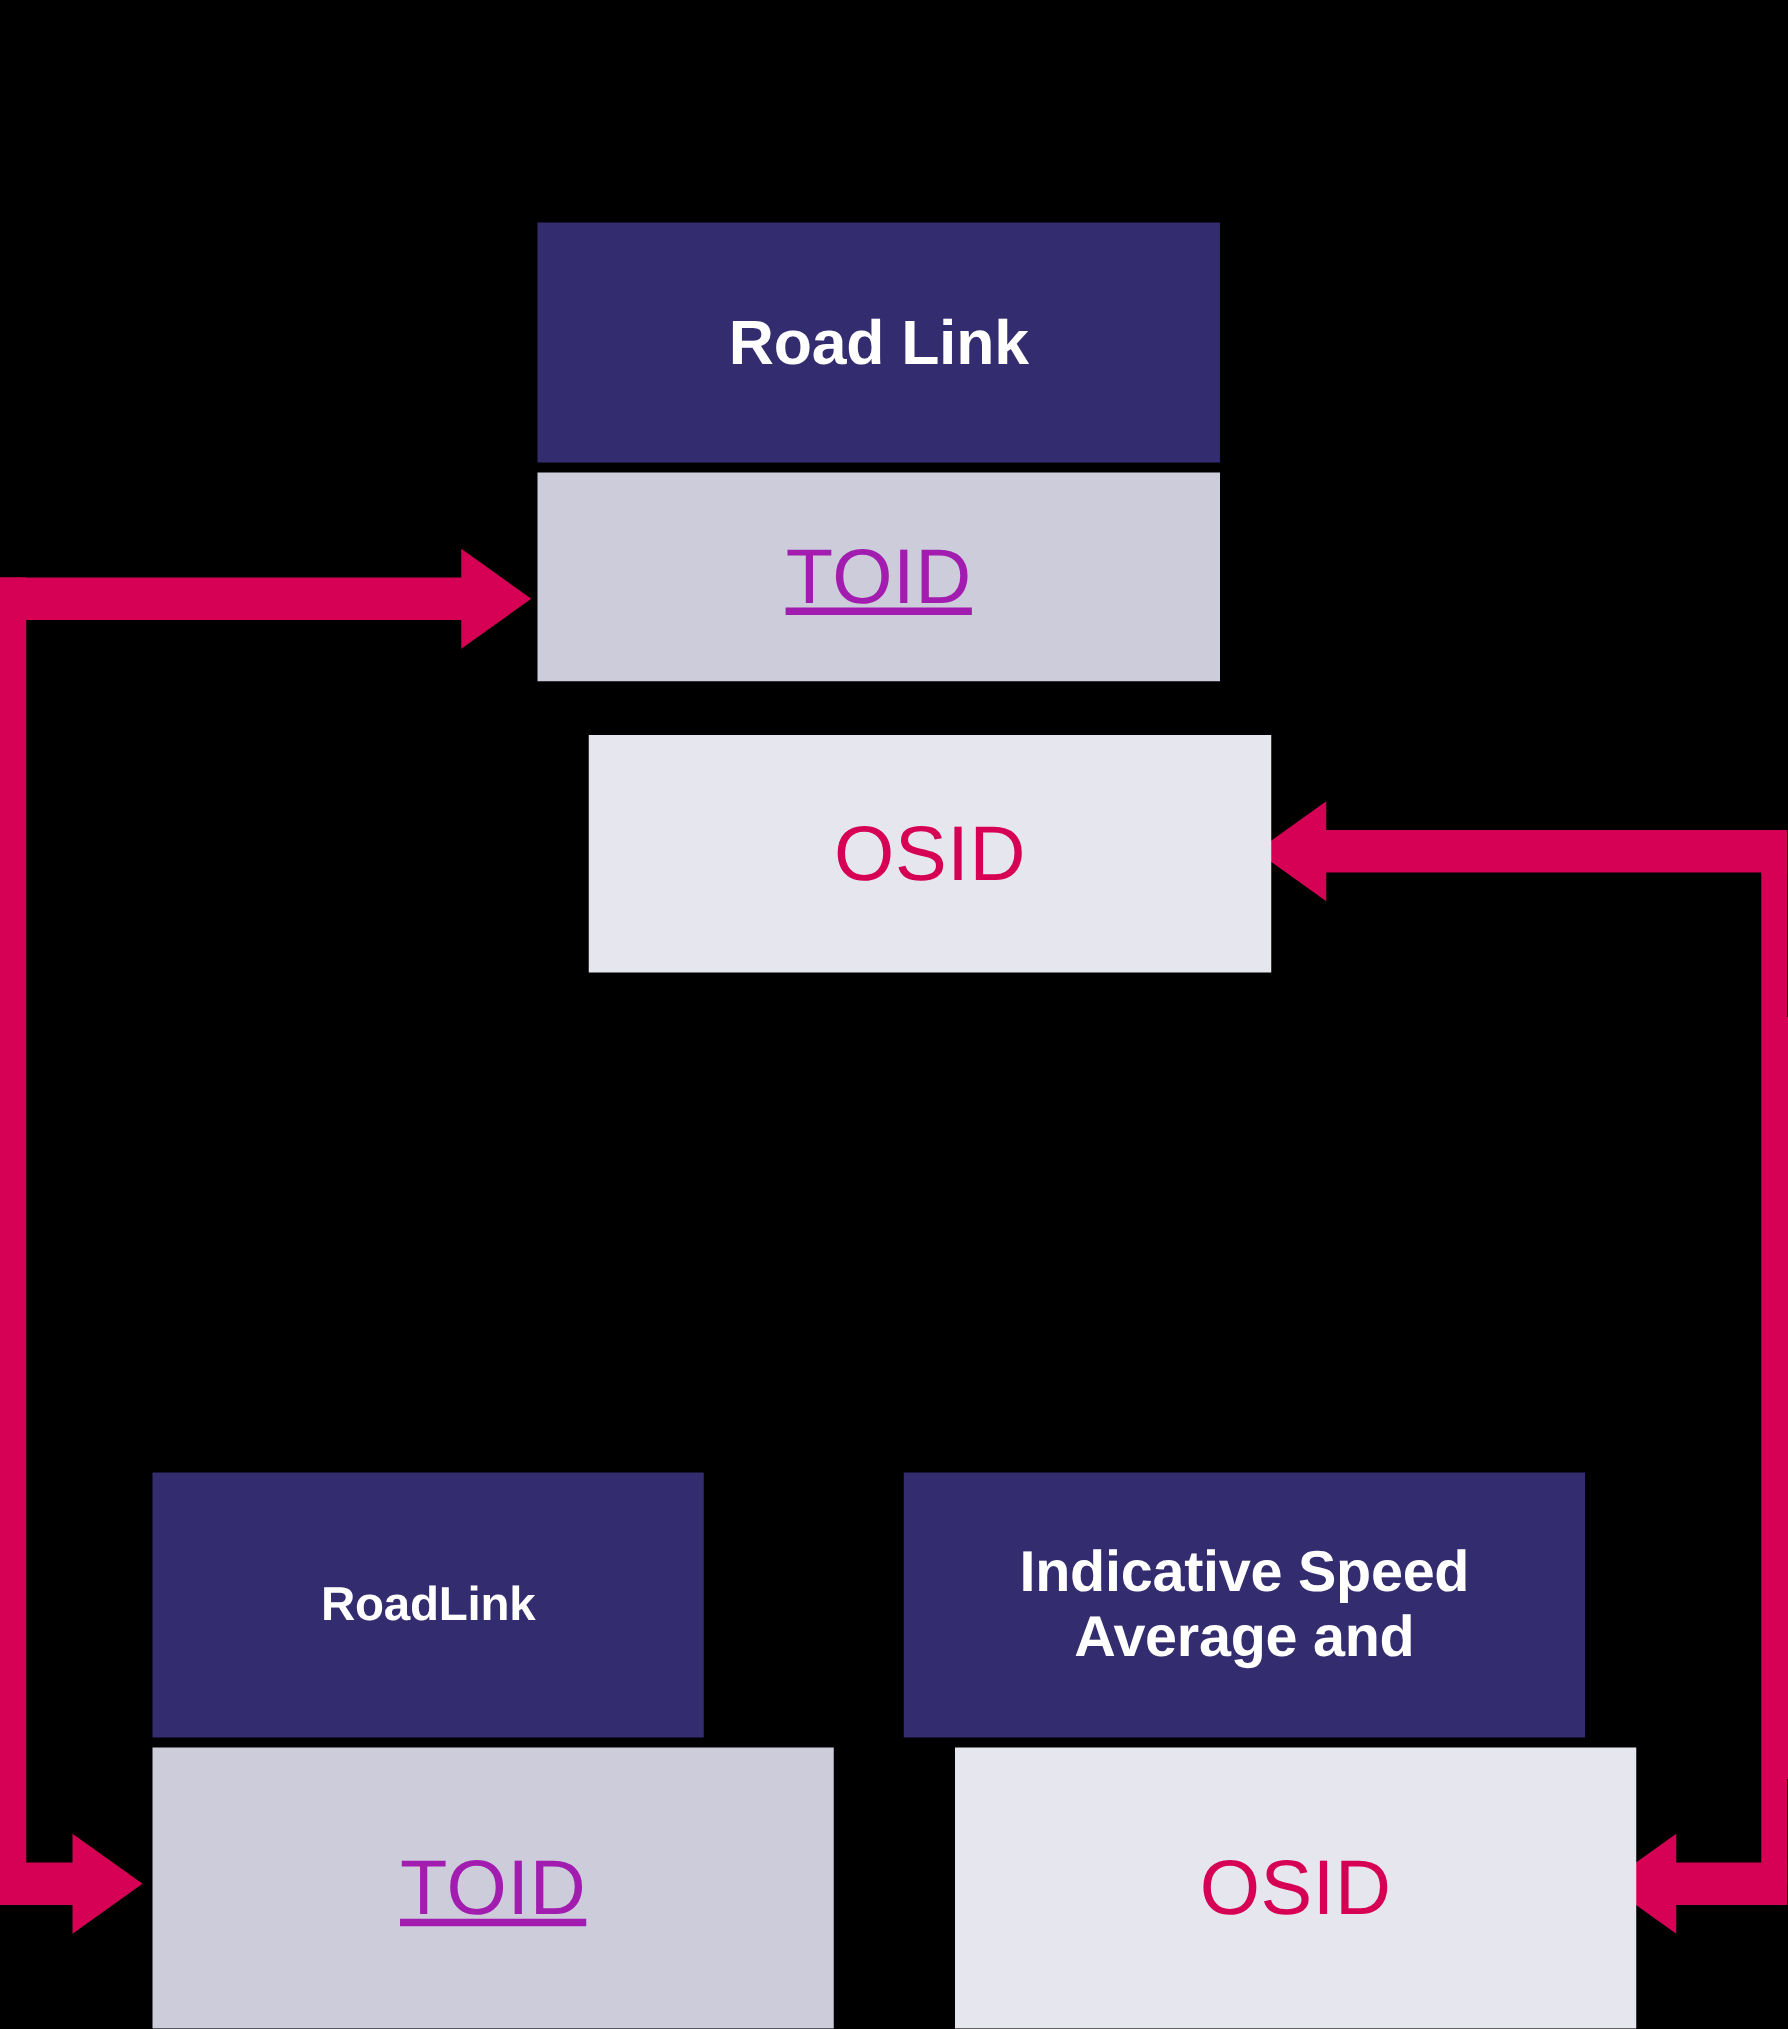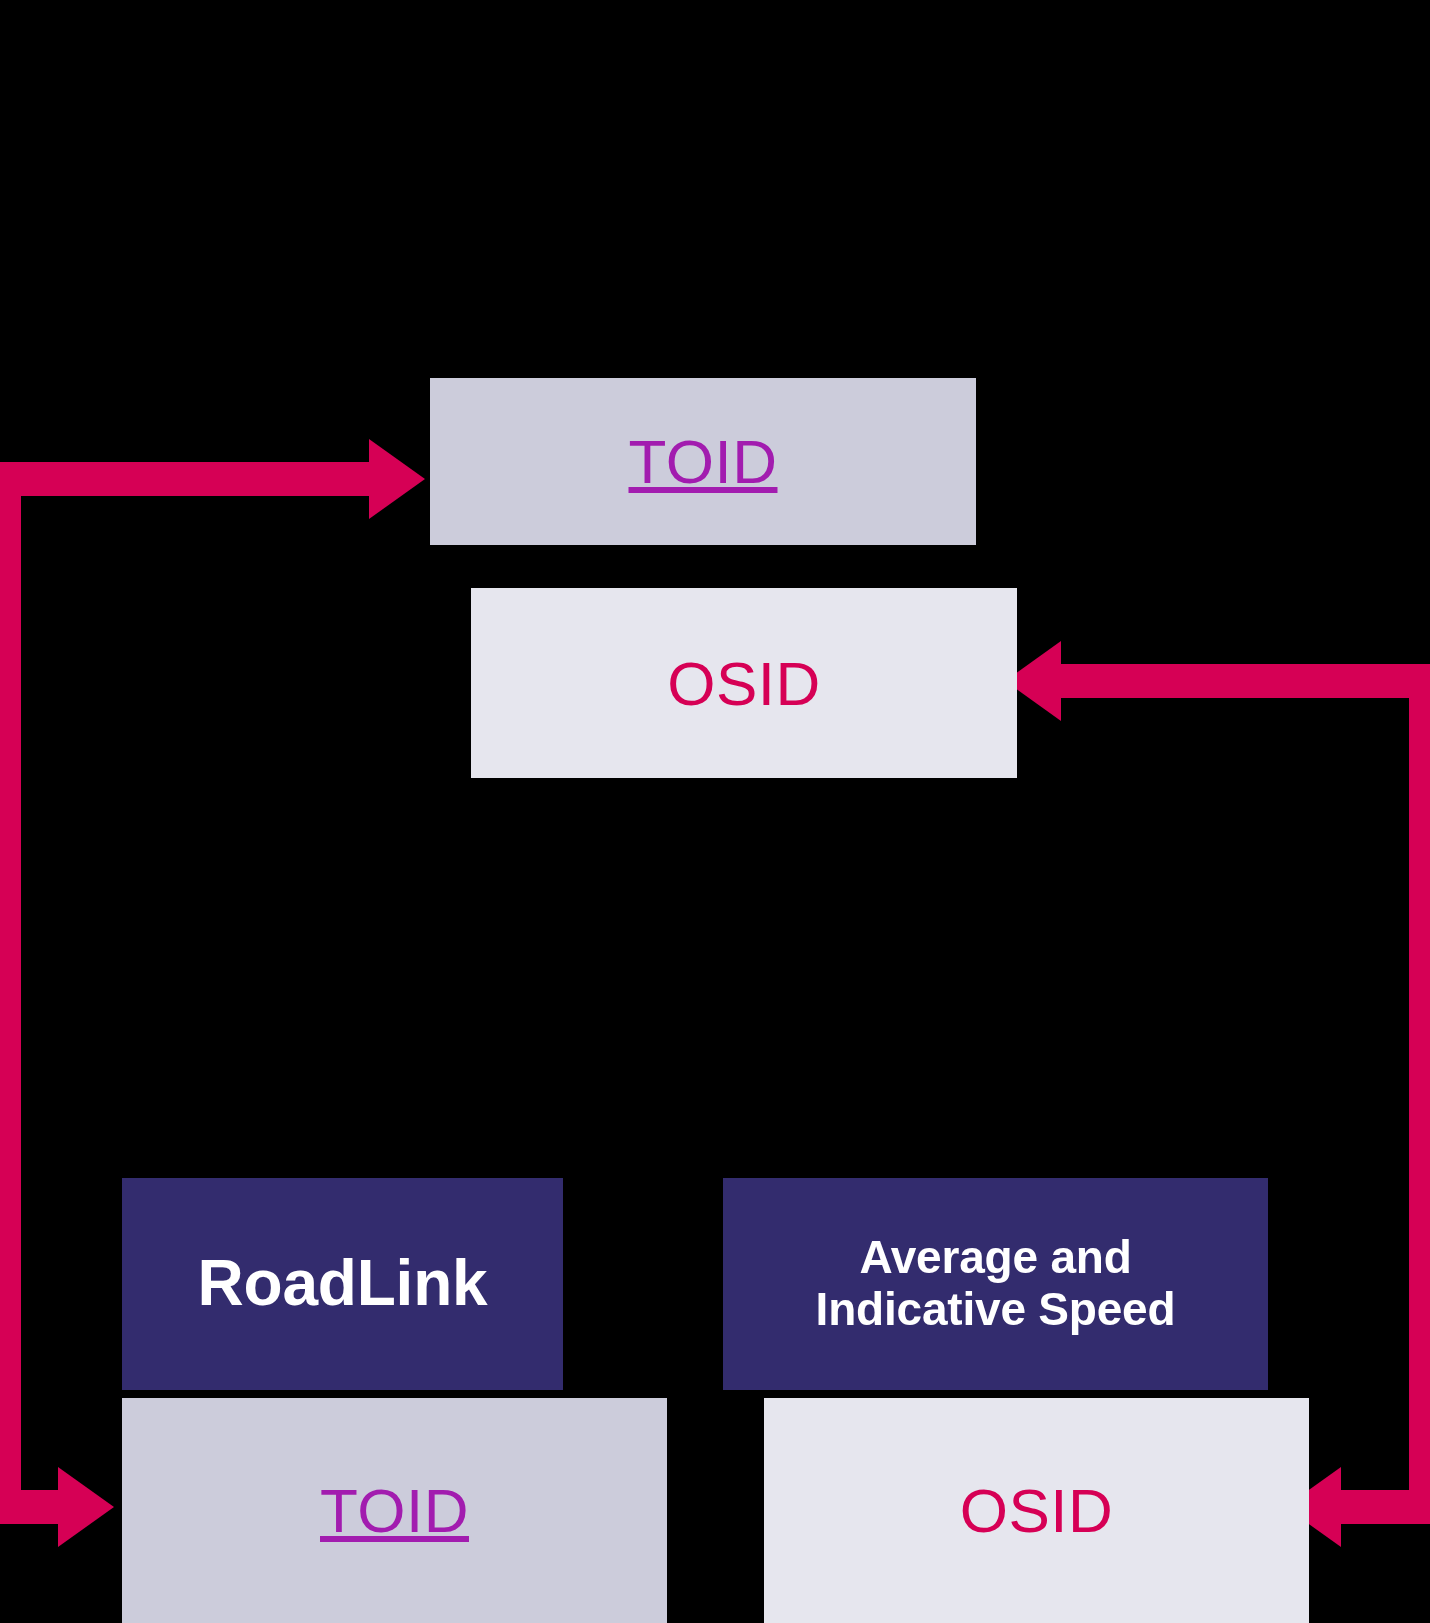--- a/index.html
+++ b/index.html
@@ -85,30 +85,31 @@
   <div class="arrowhead arrow-right" style="left:369px; top:439px;"></div>
   <div class="arrowhead arrow-right" style="left:58px; top:1467px;"></div>
 
   <div class="connector" style="left:1060px; top:664px; width:370px; height:34px;"></div>
   <div class="connector" style="left:1409px; top:664px; width:21px; height:843px;"></div>
   <div class="connector" style="left:1340px; top:1490px; width:90px; height:34px;"></div>
   <div class="arrowhead arrow-left" style="left:1005px; top:641px;"></div>
   <div class="arrowhead arrow-left" style="left:1285px; top:1467px;"></div>
 
   <div class="entity-box" style="left:430px; top:178px; width:546px; height:600px;">
+    <div class="hdr" style="left:0px; top:0px; width:546px; height:192px; font-size:50px;">Road Link</div>
     <div class="attr attr-toid" style="left:0px; top:200px; width:546px; height:167px; font-size:62px;">TOID</div>
     <div class="attr attr-osid" style="left:0px; top:410px; width:546px; height:190px; font-size:62px;">OSID</div>
   </div>
 
   <div class="entity-box" style="left:122px; top:1178px; width:545px; height:445px;">
-    <div class="hdr" style="left:0px; top:0px; width:441px; height:212px; font-size:64px;">RoadLink</div>
+    <div class="hdr" style="left:0px; top:0px; width:441px; height:212px; font-size:38px;">RoadLink</div>
     <div class="attr attr-toid" style="left:0px; top:220px; width:545px; height:225px; font-size:62px;">TOID</div>
   </div>
 
   <div class="entity-box" style="left:723px; top:1178px; width:545px; height:445px;">
     <div class="hdr" style="left:0px; top:0px; width:545px; height:212px; font-size:46px; flex-direction:column;">
+      <span>Indicative Speed</span>
       <span>Average and</span>
-      <span>Indicative Speed</span>
     </div>
     <div class="attr attr-osid" style="left:0px; top:220px; width:545px; height:225px; font-size:62px;">OSID</div>
   </div>
 
 </div>
 
 </body></html>

